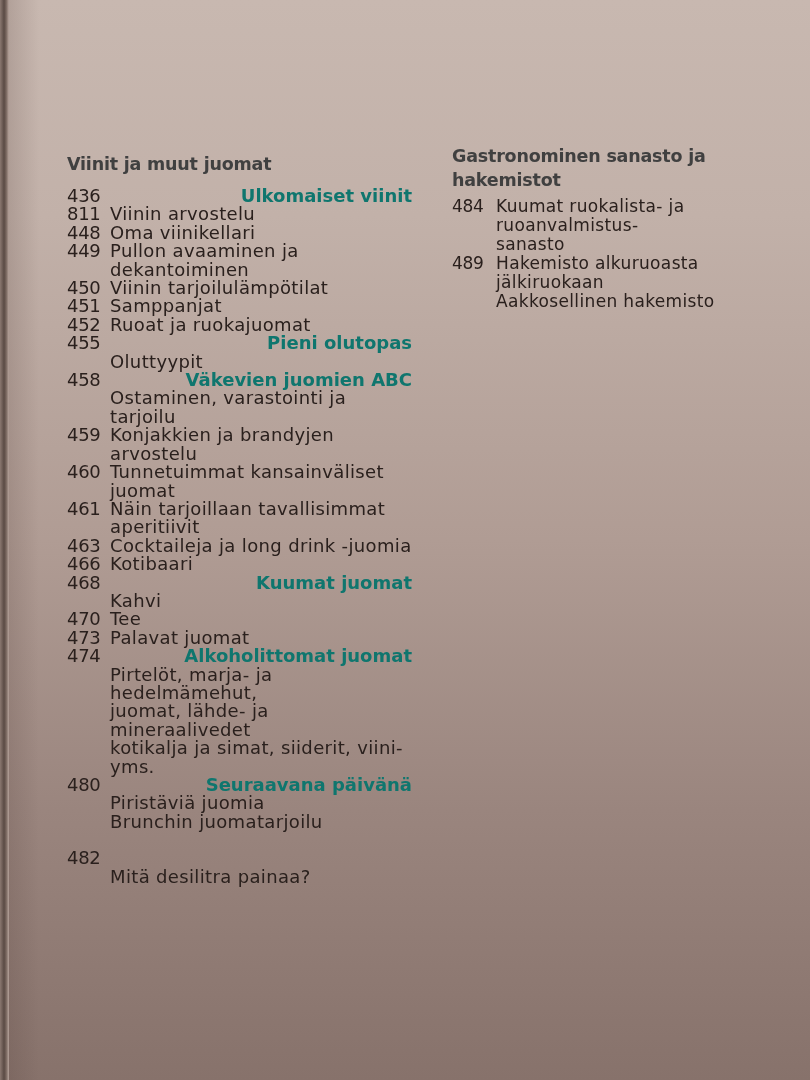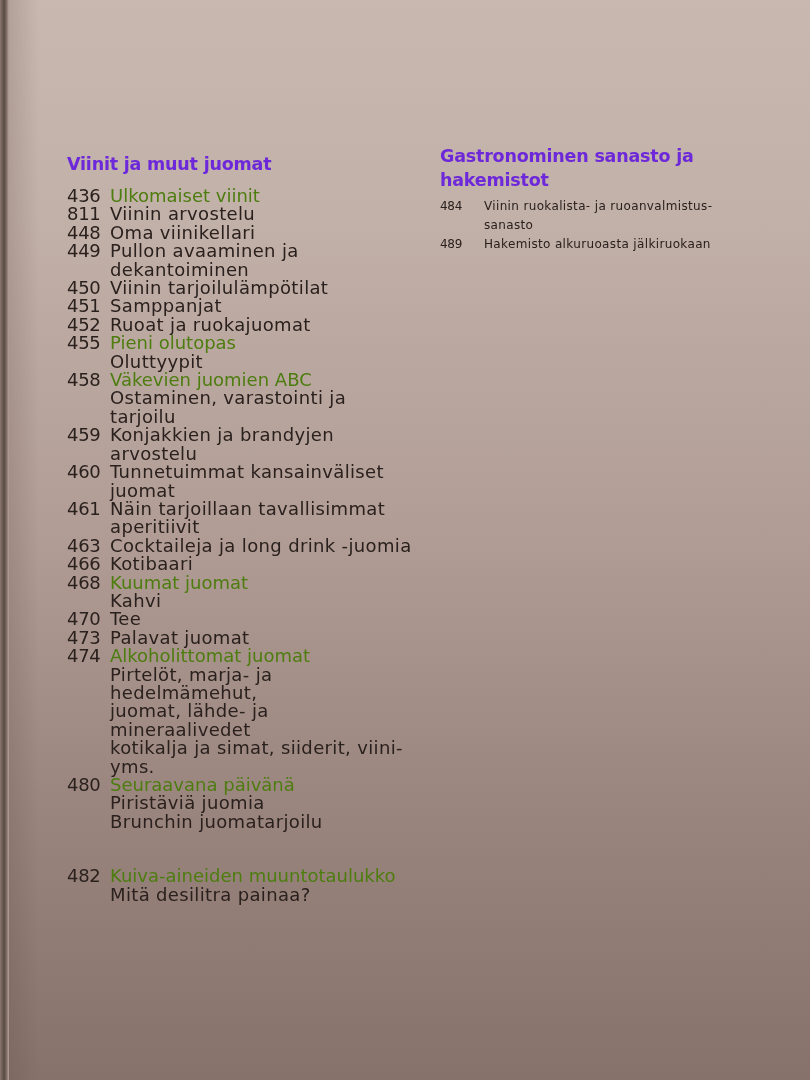--- a/index.html
+++ b/index.html
@@ -33,70 +33,71 @@
     }
     .column {
       position: absolute;
     }
     .col-left {
       left: 67px;
       top: 152px;
       width: 345px;
     }
     .col-right {
-      left: 440px;
+      left: 452px;
       top: 144px;
       width: 345px;
     }
     .section-title {
       font-family: "DejaVu Sans", sans-serif;
       font-weight: bold;
       font-size: 17.5px;
       line-height: 24px;
       letter-spacing: -0.2px;
       margin: 0 0 6px 0;
-      color: #6d28d9;
+      color: #404040;
     }
     .col-left .section-title {
       margin-bottom: 11px;
     }
     .col-right .section-title {
       margin-bottom: 5px;
     }
     .entry {
       display: flex;
       font-size: 18px;
       line-height: 18.4px;
       color: #2a201d;
     }
     .col-right .entry {
-      font-size: 12px;
+      font-size: 17px;
       line-height: 19px;
     }
     .entry .page {
       width: 43px;
       flex: 0 0 43px;
       letter-spacing: -0.3px;
       color: #2a201d;
     }
     .col-right .entry .page {
       width: 44px;
       flex: 0 0 44px;
     }
     .entry .label {
       flex: 1;
       letter-spacing: 0.35px;
     }
     .entry.bold .label {
-      font-weight: normal;
+      font-weight: bold;
       letter-spacing: 0;
-      color: #4d7c0f;
+      color: #0f766e;
+      text-align: right;
     }
     .entry.gap-before {
-      margin-top: 36px;
+      margin-top: 18px;
     }
   </style>
 </head>
 <body>
 
 <div class="binding-edge"></div>
 <div class="binding-shade"></div>
 
 <div class="column col-left">
   <h2 class="section-title">Viinit ja muut juomat</h2>
@@ -212,36 +213,39 @@
   <div class="entry">
       <span class="page"></span>
       <span class="label">Piristäviä juomia</span>
     </div>
   <div class="entry">
       <span class="page"></span>
       <span class="label">Brunchin juomatarjoilu</span>
     </div>
   <div class="entry bold gap-before">
       <span class="page">482</span>
-      <span class="label">Kuiva-aineiden muuntotaulukko</span>
     </div>
   <div class="entry">
       <span class="page"></span>
       <span class="label">Mitä desilitra painaa?</span>
     </div>
 </div>
 
 <div class="column col-right">
   <h2 class="section-title"><span>Gastronominen sanasto ja</span><br><span>hakemistot</span></h2>
 
   <div class="entry">
       <span class="page">484</span>
-      <span class="label">Viinin ruokalista- ja ruoanvalmistus-</span>
+      <span class="label">Kuumat ruokalista- ja ruoanvalmistus-</span>
     </div>
   <div class="entry">
       <span class="page"></span>
       <span class="label">sanasto</span>
     </div>
   <div class="entry">
       <span class="page">489</span>
       <span class="label">Hakemisto alkuruoasta jälkiruokaan</span>
     </div>
+  <div class="entry">
+      <span class="page"></span>
+      <span class="label">Aakkosellinen hakemisto</span>
+    </div>
 </div>
 
 </body></html>

